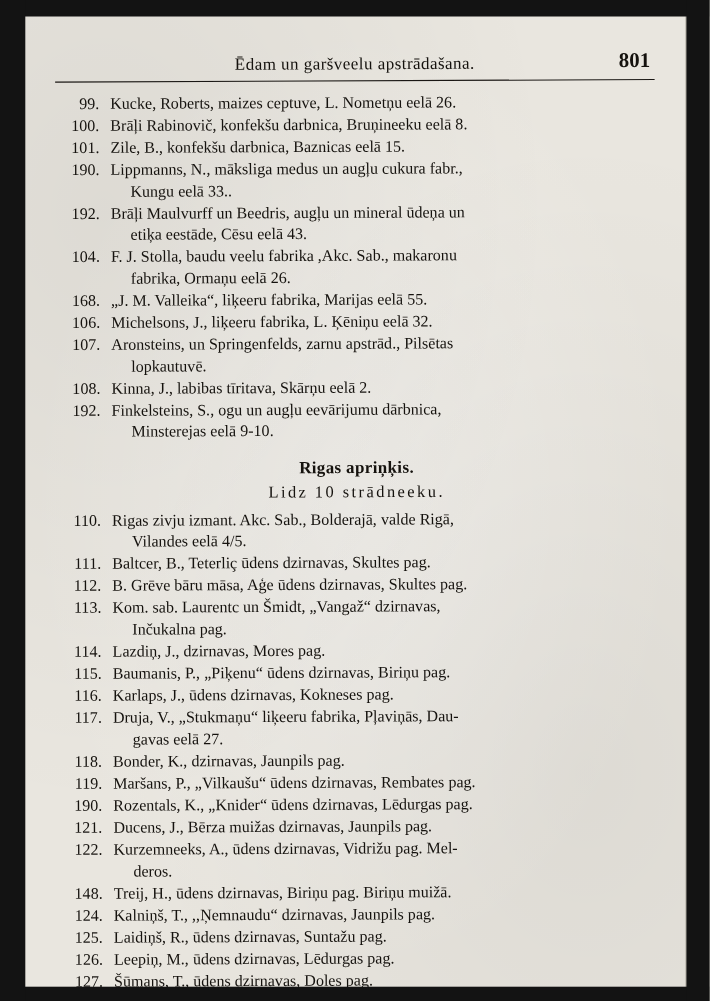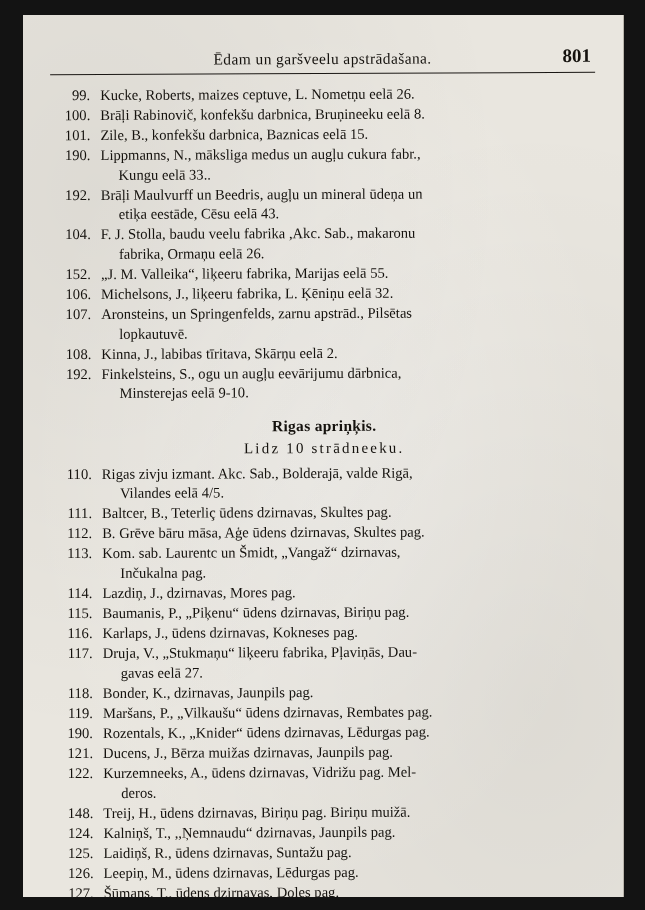--- a/index.html
+++ b/index.html
@@ -181,21 +181,21 @@
 
           <div class="entry">
             <div class="num">104.</div>
             <div class="txt">
               <span>F. J. Stolla, baudu veelu fabrika ,Akc. Sab., makaronu</span>
               <span class="cont">fabrika, Ormaņu eelā 26.</span>
             </div>
           </div>
 
           <div class="entry">
-            <div class="num">152.</div>
+            <div class="num">168.</div>
             <div class="txt">
               <span>„J. M. Valleika“, liķeeru fabrika, Marijas eelā 55.</span>
             </div>
           </div>
 
           <div class="entry">
             <div class="num">106.</div>
             <div class="txt">
               <span>Michelsons, J., liķeeru fabrika, L. Ķēniņu eelā 32.</span>
             </div>

